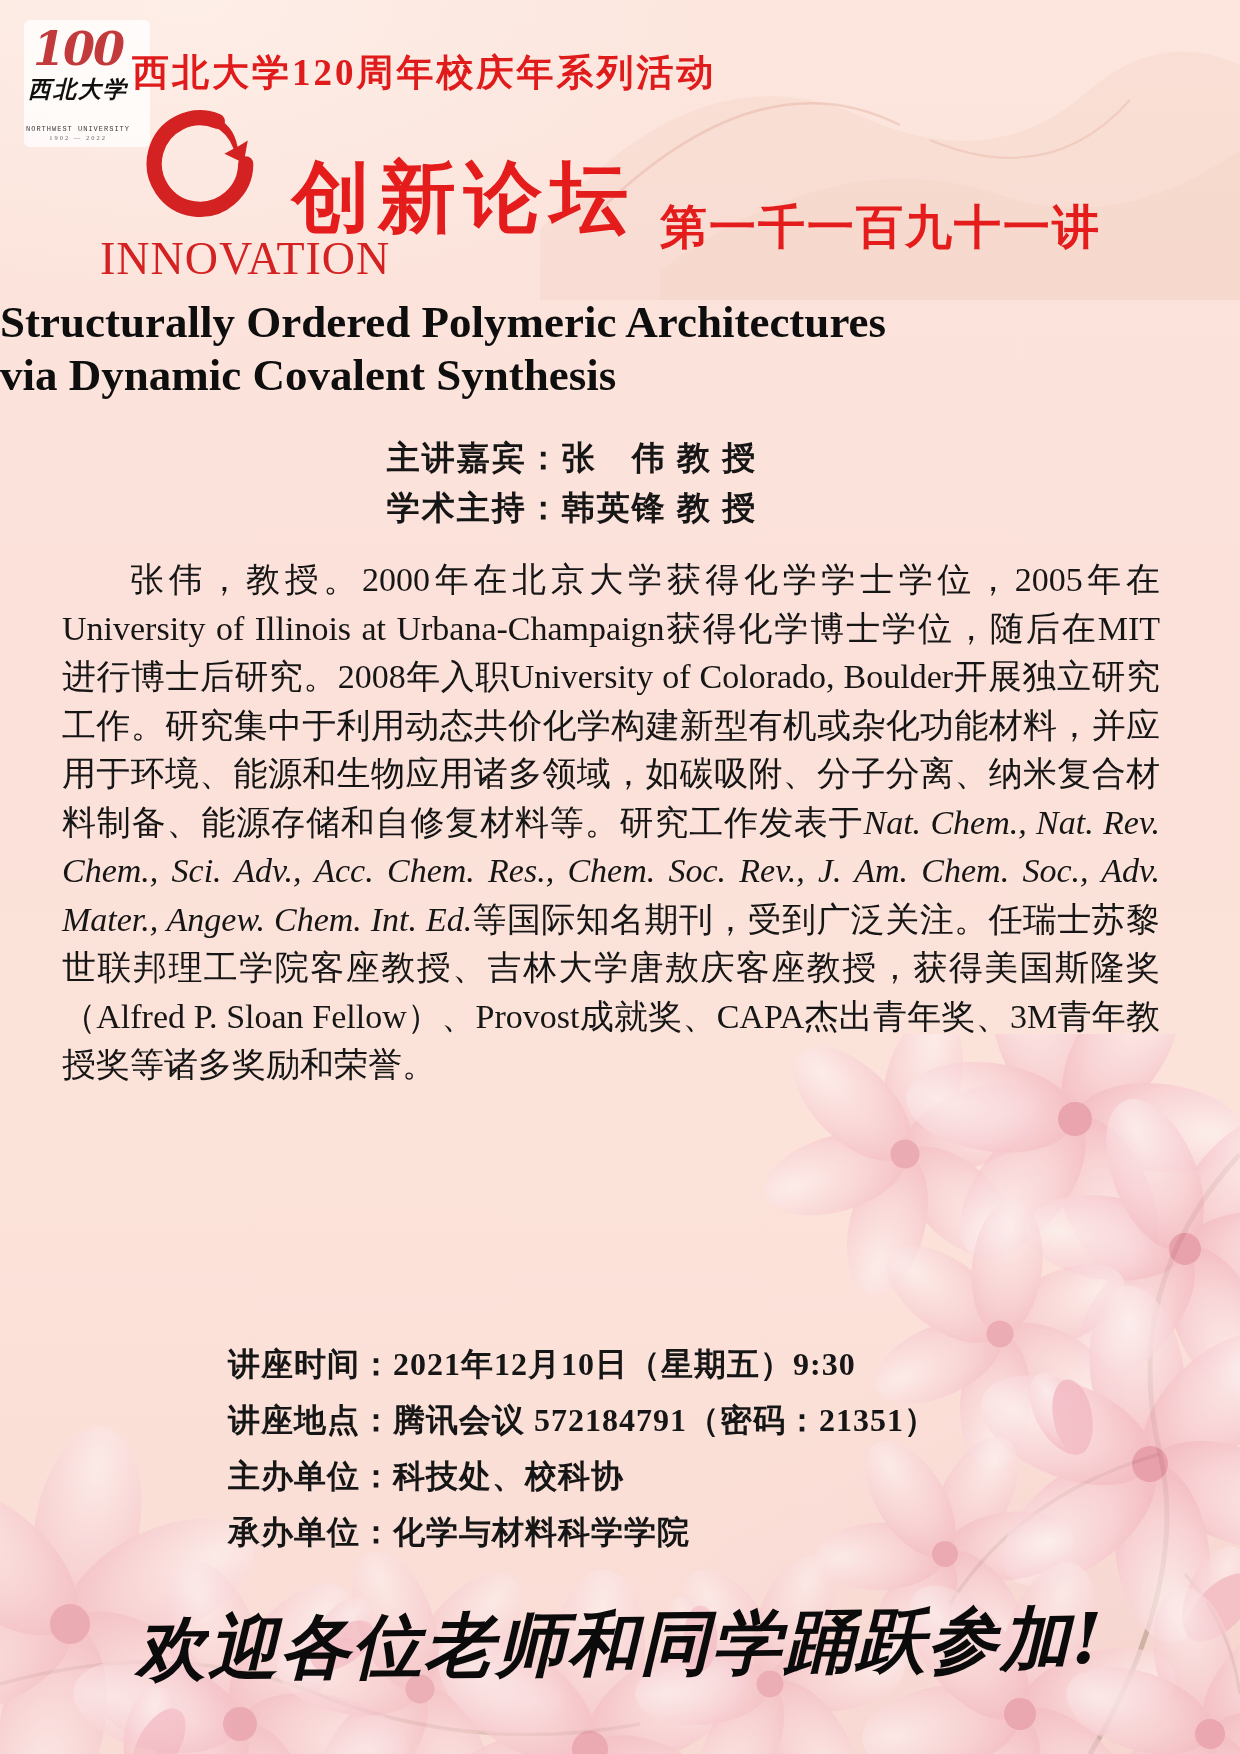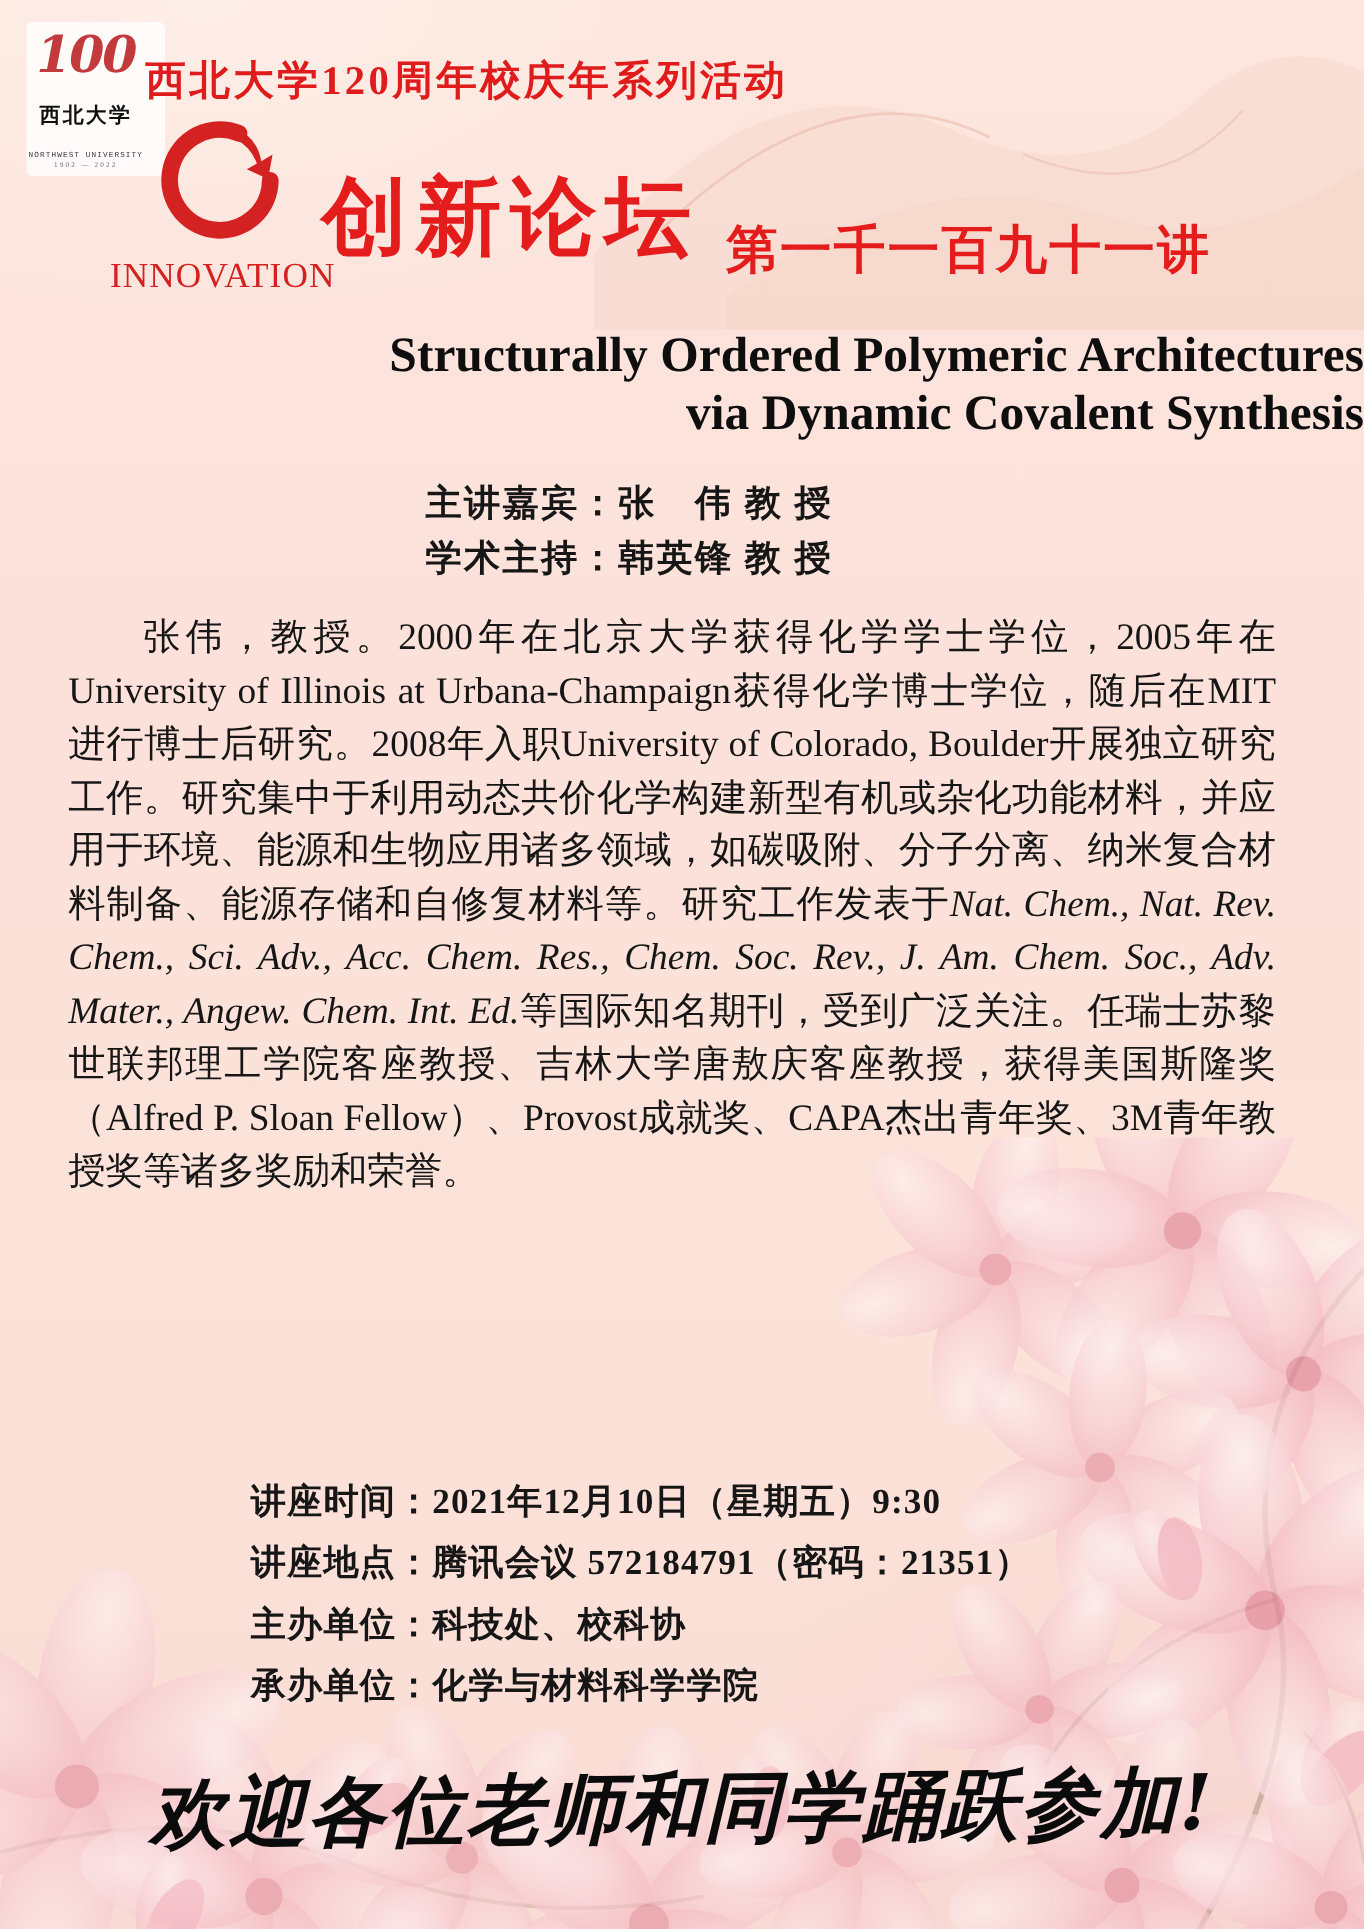--- a/index.html
+++ b/index.html
@@ -23,52 +23,52 @@
     position:absolute;left:24px;top:20px;width:104px;
     background:rgba(255,255,255,.78);
     border-radius:6px;text-align:center;padding:8px 20px 6px 2px;
   }
   .logo-mark{
     font-family:"DejaVu Serif", serif;
     font-style:italic;font-weight:bold;
     font-size:46px;line-height:.95;color:#c23a3c;
     letter-spacing:-2px;
   }
-  .logo-cn{font-size:19px;font-weight:bold;letter-spacing:2px;color:#101010;margin-top:20px;}
+  .logo-cn{font-size:23px;font-weight:bold;letter-spacing:2px;color:#101010;margin-top:2px;font-style:italic;}
   .logo-en{font-size:7px;letter-spacing:1px;color:#3a3a3a;margin-top:20px;font-family:Liberation Mono, monospace;}
   .logo-years{font-size:6.5px;letter-spacing:2px;color:#6a6a6a;margin-top:1px;}
 
   .series-title{
     position:absolute;left:132px;top:48px;
     font-size:37px;font-weight:bold;color:#e01b1b;
     letter-spacing:3px;white-space:nowrap;
   }
   .enso{position:absolute;left:140px;top:108px;width:122px;height:122px;}
   .innovation-text{
     position:absolute;left:100px;top:232px;
     font-family:"Liberation Serif", serif;
-    font-size:32px;color:#d42222;letter-spacing:1px;white-space:nowrap;
+    font-size:46px;color:#d42222;letter-spacing:1px;white-space:nowrap;
   }
   .forum-title{
     position:absolute;left:292px;top:146px;
     font-family:"Liberation Sans", sans-serif;
     font-size:78px;font-weight:900;color:#e51c1c;
     letter-spacing:8px;white-space:nowrap;
   }
   .lecture-number{
     position:absolute;left:660px;top:196px;
     font-family:"Liberation Sans", sans-serif;
     font-size:47px;font-weight:bold;color:#e51c1c;
     letter-spacing:2px;white-space:nowrap;
   }
 
   
   .title{
     position:absolute;top:296px;left:0;width:1240px;
-    text-align:right;font-size:45px;font-weight:bold;
+    text-align:left;font-size:45px;font-weight:bold;
     line-height:1.17;color:#0e0e0e;margin:0;
   }
   .speakers{
     position:absolute;top:434px;left:0;width:1144px;
     text-align:center;font-size:33px;font-weight:bold;
     line-height:1.5;letter-spacing:2px;
   }
   .bio{
     position:absolute;left:62px;top:556px;width:1098px;
     font-size:34px;line-height:48.5px;

